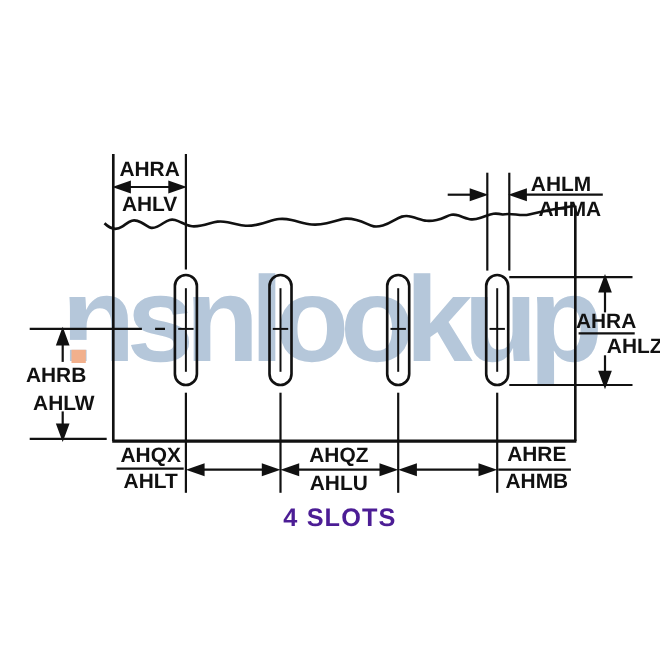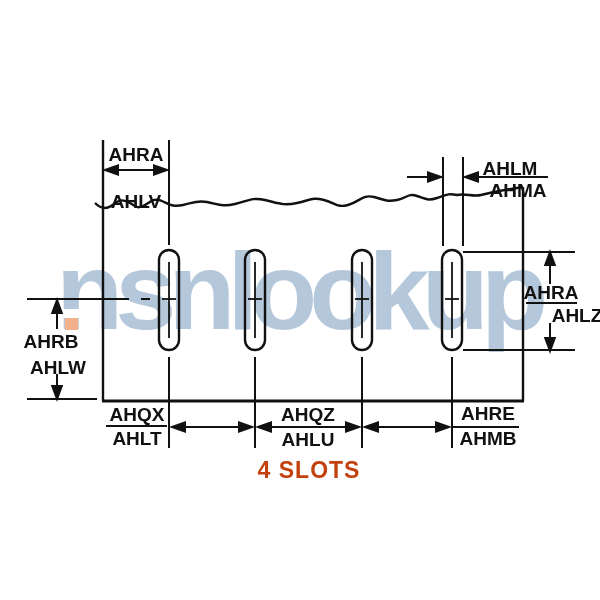--- a/index.html
+++ b/index.html
@@ -14,24 +14,24 @@
   }
   #wm-gap{position:absolute;left:60px;top:309px;width:20px;height:9px;background:#fff;z-index:2;}
   #wm-square{position:absolute;left:65px;top:318px;width:13px;height:12px;background:#f2b08c;z-index:3;}
   svg#diagram{position:absolute;left:0;top:0;z-index:4;}
   .lbl{
     position:absolute;z-index:5;transform:translateX(-50%);
     font-size:19px;font-weight:bold;color:#111;line-height:22px;white-space:nowrap;
   }
   .caption{
     position:absolute;z-index:5;transform:translateX(-50%);
-    font-size:23px;font-weight:bold;color:#c2410c;white-space:nowrap;letter-spacing:1px;
+    font-size:23px;font-weight:bold;color:#4c1d95;white-space:nowrap;letter-spacing:1px;
   }
   
-  .p-ahra{left:136px;top:144px;text-align:right;}  .p-ahlv{left:136px;top:191px;}
+  .p-ahra{left:136px;top:144px;text-align:right;}  .p-ahlv{left:136px;top:176px;}
   .p-ahlm{left:510px;top:158px;}  .p-ahma{left:518px;top:180px;}
   .p-ahll{left:551px;top:282px;}  .p-ahlz{left:577px;top:305px;}
   .p-ahrb{left:51px;top:331px;}   .p-ahlw{left:58px;top:357px;text-align:right;}
   .p-ahqx{left:137px;top:404px;}  .p-ahlt{left:137px;top:428px;}
   .p-ahqz{left:308px;top:404px;}  .p-ahlu{left:308px;top:429px;}
   .p-ahre{left:488px;top:403px;}  .p-ahmb{left:488px;top:428px;}
   .p-caption{left:309px;top:457px;}
 </style>
 </head>
 <body>

